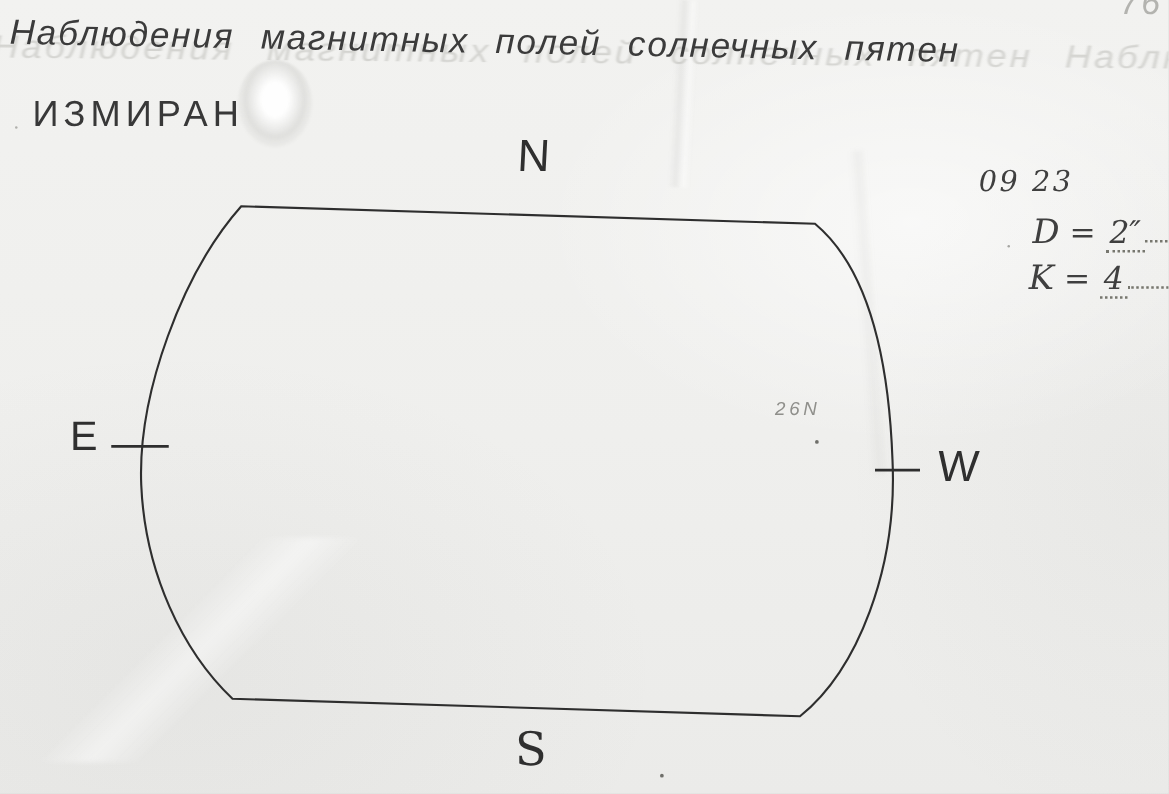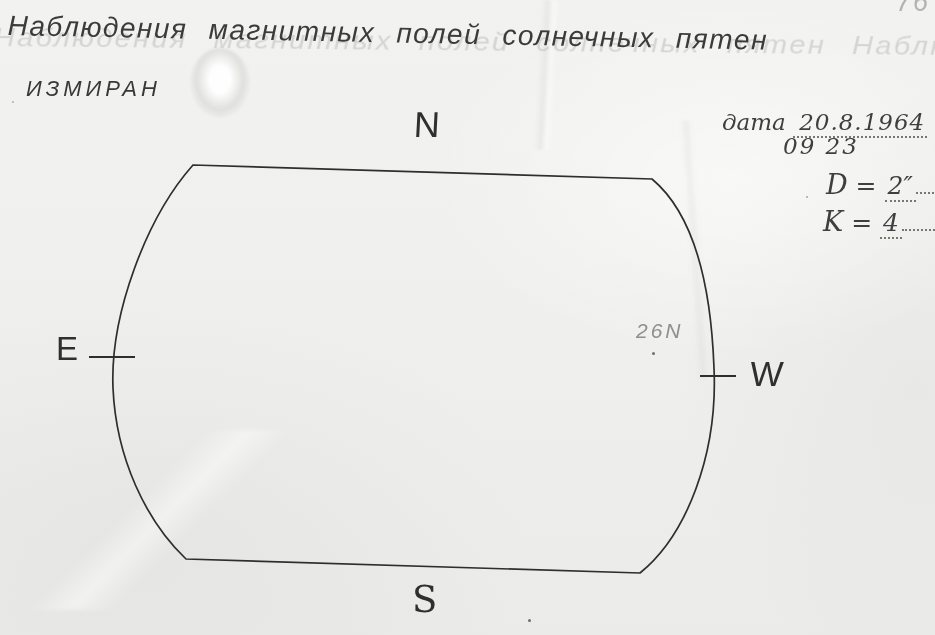--- a/index.html
+++ b/index.html
@@ -19,21 +19,21 @@
     font-style:italic;font-size:26px;letter-spacing:2px;word-spacing:14px;
     color:#b7b7b2;opacity:.5;filter:blur(.6px);
     transform:scaleX(1.12) rotate(.6deg);transform-origin:left top;
   }
   .title{
     left:8px;top:10px;white-space:nowrap;
     font-style:italic;font-size:28px;letter-spacing:1.5px;word-spacing:12px;
     color:#3b3b3b;transform:rotate(1.1deg);transform-origin:left top;
   }
   .org{
-    left:26px;top:76px;font-style:italic;font-size:22px;letter-spacing:4px;color:#383838;
+    left:26px;top:76px;font-size:29px;letter-spacing:4px;color:#383838;
   }
   .page-number{
     left:896px;top:-13px;font-style:italic;font-size:27px;color:#b3b3af;letter-spacing:2px;
   }
   .hand{font-family:"DejaVu Serif",serif;font-style:italic;color:#3f3f3f;}
   .date-line{left:722px;top:109px;font-size:23px;white-space:nowrap;}
   .date-line .value{border-bottom:2px dotted #77776f;padding:0 2px 1px 6px;letter-spacing:1px;}
   .time-line{left:783px;top:133px;font-size:23px;letter-spacing:2px;}
   .field-line{font-size:25px;white-space:nowrap;}
   .field-d{left:826px;top:167px;}
@@ -43,21 +43,21 @@
   .dots{display:inline-block;border-bottom:2px dotted #77776f;height:1em;vertical-align:baseline;}
   .dots-d{width:42px;}
   .dots-k{width:52px;}
   
   .cletter{color:#2f2f2f;}
   .c-n{left:414px;top:104px;font-size:36px;transform:skewX(-3deg);}
   .c-e{left:56px;top:330px;font-size:33px;}
   .c-w{left:750px;top:354px;font-size:35px;transform:skewX(-4deg);}
   .c-s{left:412px;top:578px;font-size:37px;font-family:"DejaVu Serif",serif;}
   .annotation{
-    left:636px;top:319px;font-size:21px;font-style:italic;letter-spacing:3px;color:#8f8f8b;
+    left:620px;top:319px;font-size:15px;font-style:italic;letter-spacing:3px;color:#8f8f8b;
   }
   .speck{position:absolute;border-radius:50%;background:#6f6f6a;}
   .crease{position:absolute;pointer-events:none;}
   .crease-blob{
     left:190px;top:48px;width:60px;height:70px;border-radius:50%;
     background:radial-gradient(ellipse at 50% 45%, rgba(255,255,255,.9) 25%, rgba(100,100,95,.12) 55%, transparent 75%);
     filter:blur(1px);
   }
   .crease-v1{
     left:538px;top:0;width:18px;height:150px;
@@ -87,24 +87,20 @@
   <div class="crease crease-d1"></div>
 
   <div class="abs ghost-title">Наблюдения магнитных полей солнечных пятен Наблюдения</div>
 
   <div class="abs title">Наблюдения магнитных полей солнечных пятен</div>
 
   <div class="abs org">ИЗМИРАН</div>
 
   <div class="abs page-number">76</div>
 
-  <div class="abs hand date-line">
-    <span>дата</span>
-    <span class="value">20.8.1964</span>
-  </div>
   <div class="abs hand time-line">09 23</div>
 
   <div class="abs hand field-line field-d">
     <span class="flabel">D</span>
     <span>=</span>
     <span class="fval">2″</span><span class="dots dots-d"></span>
   </div>
   <div class="abs hand field-line field-k">
     <span class="flabel">K</span>
     <span>=</span>

